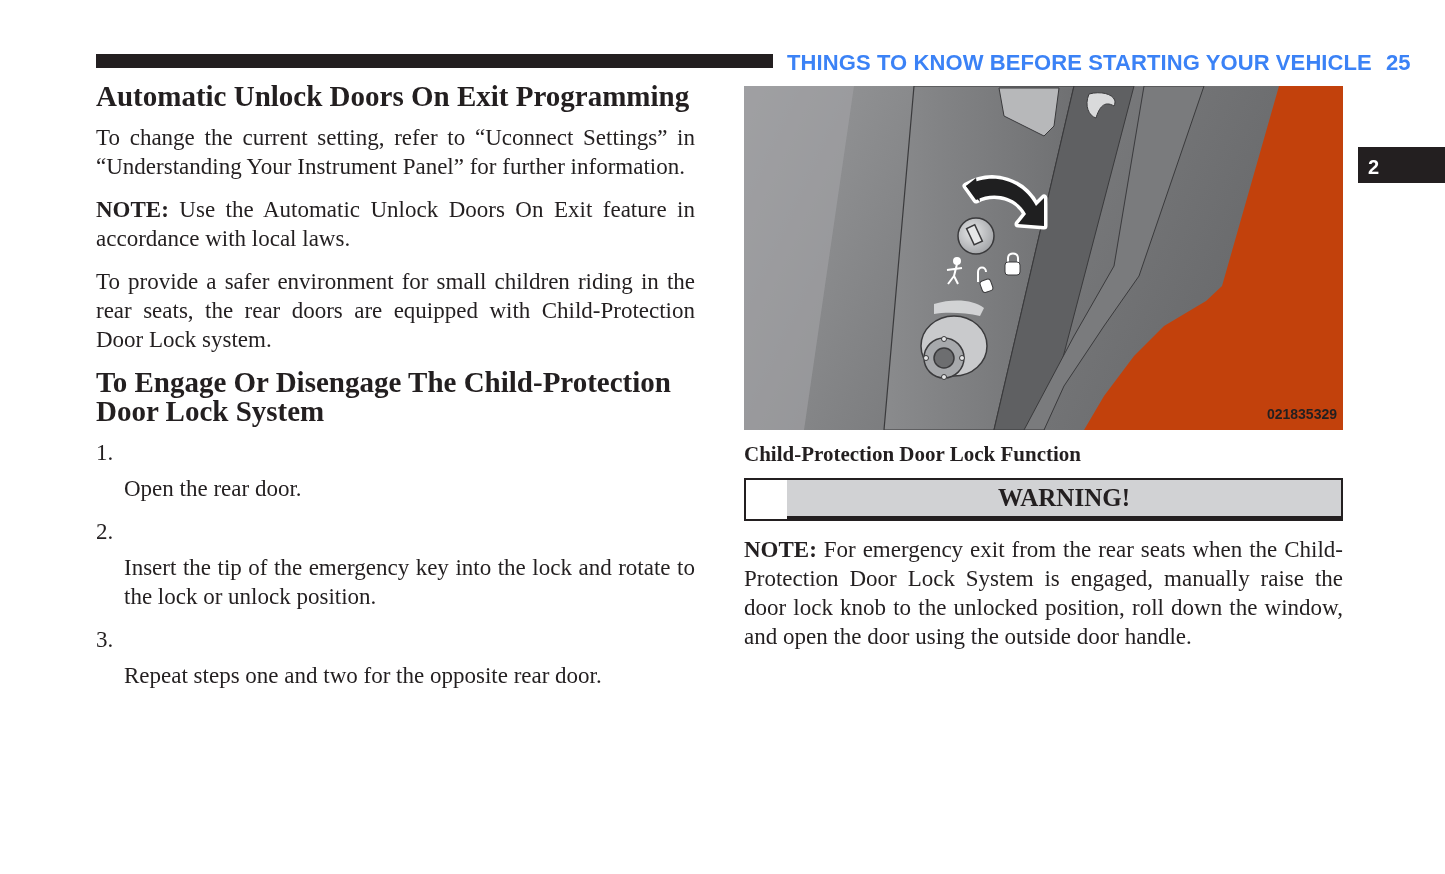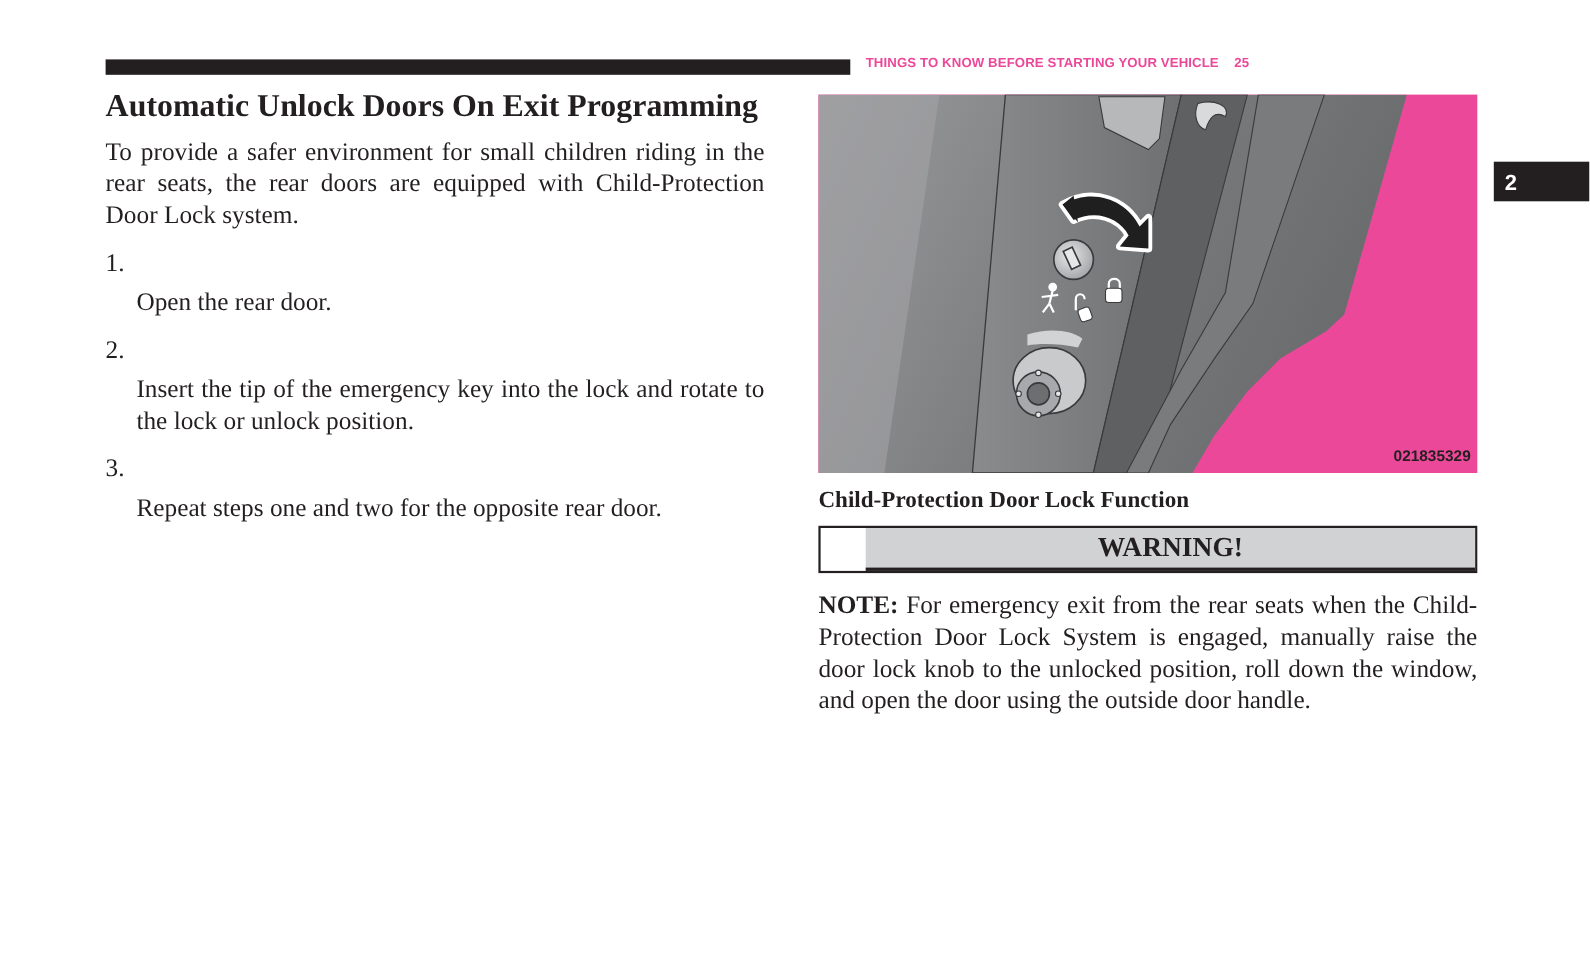--- a/index.html
+++ b/index.html
@@ -1,40 +1,40 @@
 <!DOCTYPE html>
 <html><head>
 <meta charset="utf-8">
 <style>
   html, body { margin: 0; padding: 0; background: #ffffff; }
   body { width: 1445px; height: 874px; position: relative; overflow: hidden;
          font-family: "Liberation Serif", "DejaVu Serif", serif; color: #231f20; }
   .header-bar { position: absolute; left: 96px; top: 54px; width: 677px; height: 14px; background: #231f20; }
   .running-head { position: absolute; left: 787px; top: 50px; font-family: "Liberation Sans", "DejaVu Sans", sans-serif;
-                  font-weight: bold; font-size: 12px; letter-spacing: 0.1px; white-space: nowrap; color: #ec4899; }
+                  font-weight: bold; font-size: 22px; letter-spacing: 0.1px; white-space: nowrap; color: #3b82f6; }
   .running-head .pg { margin-left: 14px; }
   .chapter-tab { position: absolute; left: 1358px; top: 147px; width: 87px; height: 36px; background: #231f20;
                  color: #fff; font-family: "Liberation Sans", sans-serif; font-weight: bold; font-size: 20px;
                  line-height: 40px; padding-left: 10px; box-sizing: border-box; }
 
   .col-left { position: absolute; left: 96px; top: 82px; width: 599px; }
   .col-right { position: absolute; left: 744px; top: 86px; width: 599px; }
 
   h3.serif-head { font-family: "Liberation Serif", serif; font-weight: bold; font-size: 29px; line-height: 29px; margin: 0 0 12px 0; }
   h2.sans-head { font-family: "Liberation Sans", sans-serif; font-weight: bold; font-size: 23px; line-height: 29px; margin: 0 0 12px 0; }
   p.body { font-size: 23px; line-height: 29px; margin: 0 0 14px 0; text-align: justify; }
   p.body.last-line-left { text-align-last: left; }
   .note-label { font-weight: bold; }
 
   ol.steps { list-style: none; margin: 0; padding: 0; }
   ol.steps li { display: flex; font-size: 23px; line-height: 29px; margin-bottom: 14px; }
   ol.steps li .num { width: 28px; flex: 0 0 28px; }
   ol.steps li .txt { flex: 1; text-align: justify; text-align-last: left; margin-top: 36px; }
 
-  .figure { position: relative; width: 599px; height: 344px; background: #ec4899; overflow: hidden; }
+  .figure { position: relative; width: 599px; height: 344px; background: #c2410c; overflow: hidden; }
   .figure svg { position: absolute; left: 0; top: 0; }
   .fig-code { position: absolute; right: 6px; top: 320px; font-family: "Liberation Sans", sans-serif;
               font-weight: bold; font-size: 14px; color: #231f20; }
   .fig-caption { font-weight: bold; font-size: 21px; line-height: 28px; margin: 10px 0 10px 0; }
 
   .warning-box { border: 2px solid #231f20; margin: 0 0 14px 0; padding-left: 41px; }
   .warning-title { background: #d1d2d4; border-bottom: 3px solid #231f20; text-align: center; font-weight: bold;
                    font-size: 25px; line-height: 36px; height: 36px; }
   .warning-body { padding: 14px 11px 10px 11px; font-weight: bold; font-size: 23px; line-height: 29px;
                   text-align: justify; text-align-last: left; }
@@ -43,21 +43,24 @@
 <body>
 
 <div class="header-bar"></div>
 <div class="running-head">
   <span>THINGS TO KNOW BEFORE STARTING YOUR VEHICLE</span><span class="pg">25</span>
 </div>
 <div class="chapter-tab">2</div>
 
 <div class="col-left">
   <h3 class="serif-head">Automatic Unlock Doors On Exit Programming</h3>
+  <p class="body last-line-left">To change the current setting, refer to “Uconnect Settings” in “Understanding Your Instrument Panel” for further information.</p>
+  <p class="body last-line-left"><span class="note-label">NOTE:</span><span> Use the Automatic Unlock Doors On Exit feature in accordance with local laws.</span></p>
   <p class="body last-line-left">To provide a safer environment for small children riding in the rear seats, the rear doors are equipped with Child-Protection Door Lock system.</p>
+  <h3 class="serif-head">To Engage Or Disengage The Child-Protection Door Lock System</h3>
   <ol class="steps">
     <li>
         <span class="num">1.</span>
         <span class="txt">Open the rear door.</span>
       </li>
     <li>
         <span class="num">2.</span>
         <span class="txt">Insert the tip of the emergency key into the lock and rotate to the lock or unlock position.</span>
       </li>
     <li>

